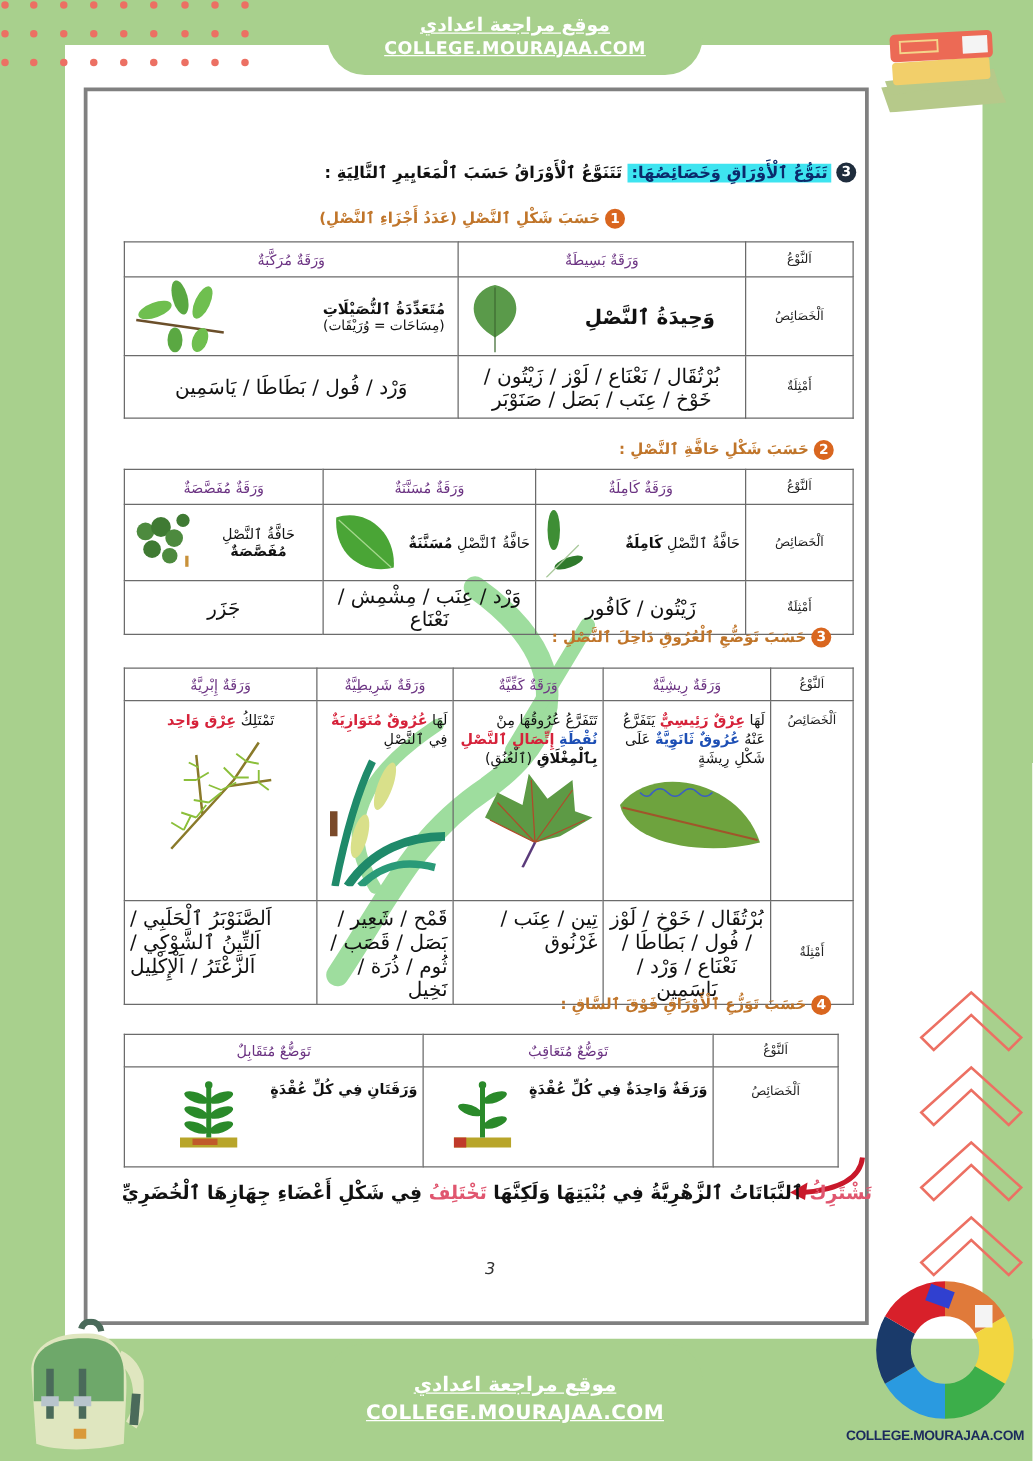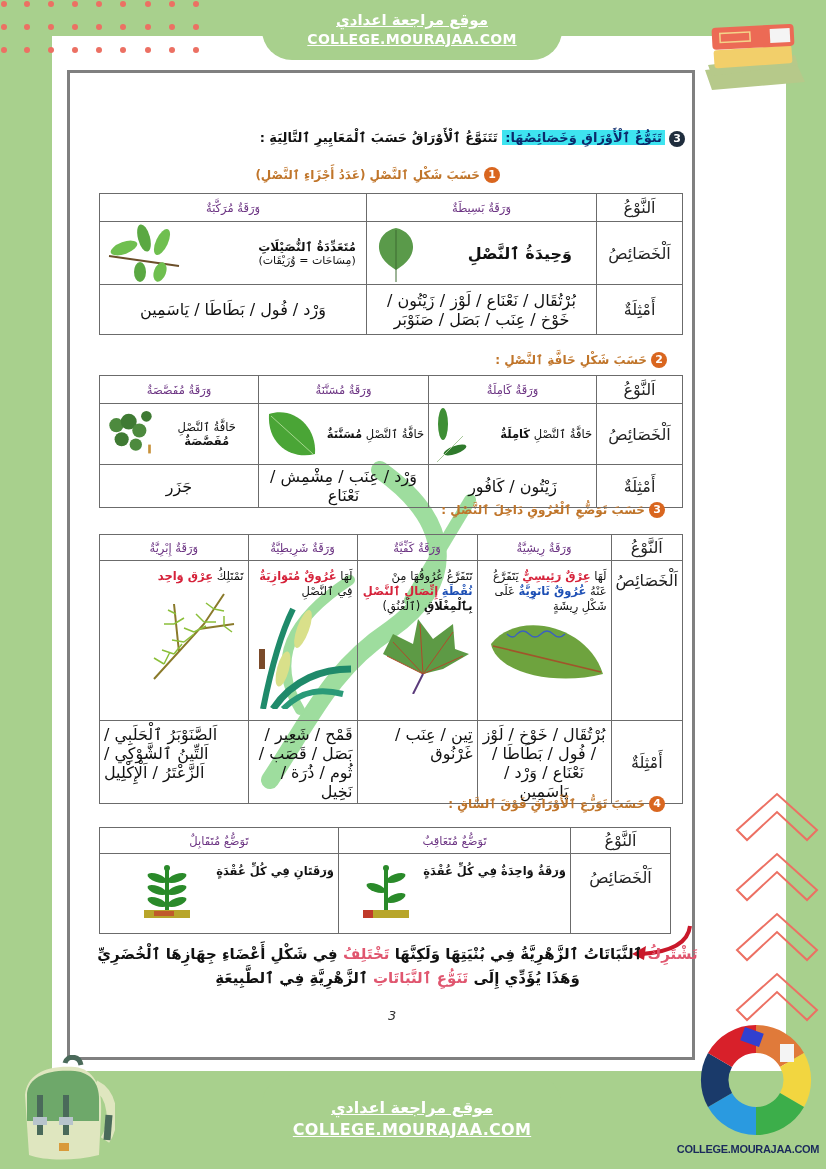--- a/index.html
+++ b/index.html
@@ -33,21 +33,21 @@
   .num-badge { display: inline-block; width: 16px; height: 16px; border-radius: 50%; color: #fff; font-size: 11px; text-align: center; line-height: 16px; vertical-align: middle; margin-left: 4px; font-weight: bold; }
   .num-badge.dark { background: #1f2d3d; }
   .num-badge.orange { background: #d9661f; }
   .hl-cyan { background: #3ee4f0; color: #0b2a6b; padding: 0 3px; }
 
   .sub-heading { position: absolute; font-size: 12px; font-weight: bold; color: #c0752a; white-space: nowrap; }
 
   table.leaf { position: absolute; border-collapse: collapse; direction: rtl; font-size: 11px; }
   table.leaf td, table.leaf th { border: 1px solid #6b6b6b; text-align: center; vertical-align: middle; padding: 2px 4px; }
   table.leaf th { color: #6c3483; font-weight: normal; font-size: 11.5px; }
-  table.leaf td.rowhead { color: #222; font-size: 16px; }
+  table.leaf td.rowhead { color: #222; font-size: 10px; }
   .cell-flex { display: flex; align-items: center; justify-content: space-between; gap: 6px; direction: rtl; }
   .bold { font-weight: bold; }
   .red { color: #d6223a; font-weight: bold; }
   .blue { color: #1d4fb5; font-weight: bold; }
   .small { font-size: 16px; }
 
   .conclusion { position: absolute; left: 95px; top: 942px; width: 605px; direction: rtl; text-align: center; font-size: 15px; font-weight: bold; line-height: 24px; color: #111; }
   .conclusion .hl { color: #e0566f; }
   .arrow-curve { position: absolute; left: 628px; top: 924px; }
 
@@ -265,21 +265,21 @@
         <div style="padding-top:6px;"><span>لَهَا </span><span class="red">عُرُوقٌ مُتَوَازِيَةٌ</span><span> فِي ٱلنَّصْلِ</span></div>
         <svg width="100" height="110" viewBox="0 0 100 110">
               <path d="M10 110 C 20 60, 30 30, 40 10" stroke="#1f8a6a" stroke-width="6" fill="none"></path>
               <path d="M20 110 C 40 80, 70 70, 98 70" stroke="#1f8a6a" stroke-width="7" fill="none"></path>
               <path d="M30 110 C 50 90, 70 90, 90 95" stroke="#2a9a78" stroke-width="6" fill="none"></path>
               <ellipse cx="50" cy="30" rx="6" ry="20" fill="#d9e08a" transform="rotate(20 50 30)"></ellipse>
               <ellipse cx="30" cy="70" rx="6" ry="18" fill="#d9e08a" transform="rotate(15 30 70)"></ellipse>
               <rect x="6" y="50" width="6" height="20" fill="#7a4a2a"></rect>
             </svg>
       </td>
-      <td style="vertical-align:top; text-align:right; font-size:11.5px; line-height:15px;">
+      <td style="vertical-align:top; font-size:11.5px; line-height:15px;">
         <div style="padding-top:6px;"><span>تَمْتَلِكُ </span><span class="red">عِرْق وَاحِد</span></div>
         <svg width="100" height="100" viewBox="0 0 100 100">
               <path d="M10 95 L 60 40 L 80 10 M35 68 L 30 20 M55 45 L 90 40" stroke="#8a7a2a" stroke-width="2" fill="none"></path>
               <g stroke="#8bbf3a" stroke-width="1.5">
                 <path d="M20 80 l -10 -6 M20 80 l 6 -12 M30 70 l -12 -4 M30 70 l 8 -10 M40 58 l -12 -2 M40 58 l 10 -8 M50 48 l -10 -4 M50 48 l 12 -6 M60 38 l -8 -8 M60 38 l 12 0 M70 25 l -8 -6 M70 25 l 10 2 M30 40 l -10 0 M30 40 l 10 -6 M32 30 l -8 -4 M80 42 l 0 -10 M80 42 l 8 6"></path>
               </g>
             </svg>
       </td>
     </tr>
     <tr style="height:72px;">
@@ -340,21 +340,20 @@
     </table>
 </div>
 
 <svg class="arrow-curve" width="70" height="40" viewBox="0 0 70 40">
   <path d="M62 2 C 60 20, 40 28, 14 30" stroke="#c9182a" stroke-width="4" fill="none"></path>
   <path d="M4 30 L 18 22 L 16 36 Z" fill="#c9182a"></path>
 </svg>
 
 <div class="conclusion">
   <div><span class="hl">تَشْتَرِكُ</span><span> ٱلنَّبَاتَاتُ ٱلزَّهْرِيَّةُ فِي بُنْيَتِهَا وَلَكِنَّهَا </span><span class="hl">تَخْتَلِفُ</span><span> فِي شَكْلِ أَعْضَاءِ جِهَازِهَا ٱلْخُضَرِيِّ</span></div>
-  <div><span>وَهَذَا يُؤَدِّي إِلَى </span><span class="hl">تَنَوُّعِ ٱلنَّبَاتَاتِ</span><span> ٱلزَّهْرِيَّةِ فِي ٱلطَّبِيعَةِ</span></div>
 </div>
 
 <div class="page-num">3</div>
 
 <svg class="chevrons" width="85" height="240" viewBox="0 0 85 240">
   <g fill="none" stroke="#ec7063" stroke-width="2">
     <path d="M2 40 L 42 4 L 82 40 L 72 50 L 42 22 L 12 50 Z"></path>
     <path d="M2 100 L 42 64 L 82 100 L 72 110 L 42 82 L 12 110 Z"></path>
     <path d="M2 160 L 42 124 L 82 160 L 72 170 L 42 142 L 12 170 Z"></path>
     <path d="M2 220 L 42 184 L 82 220 L 72 230 L 42 202 L 12 230 Z"></path>

